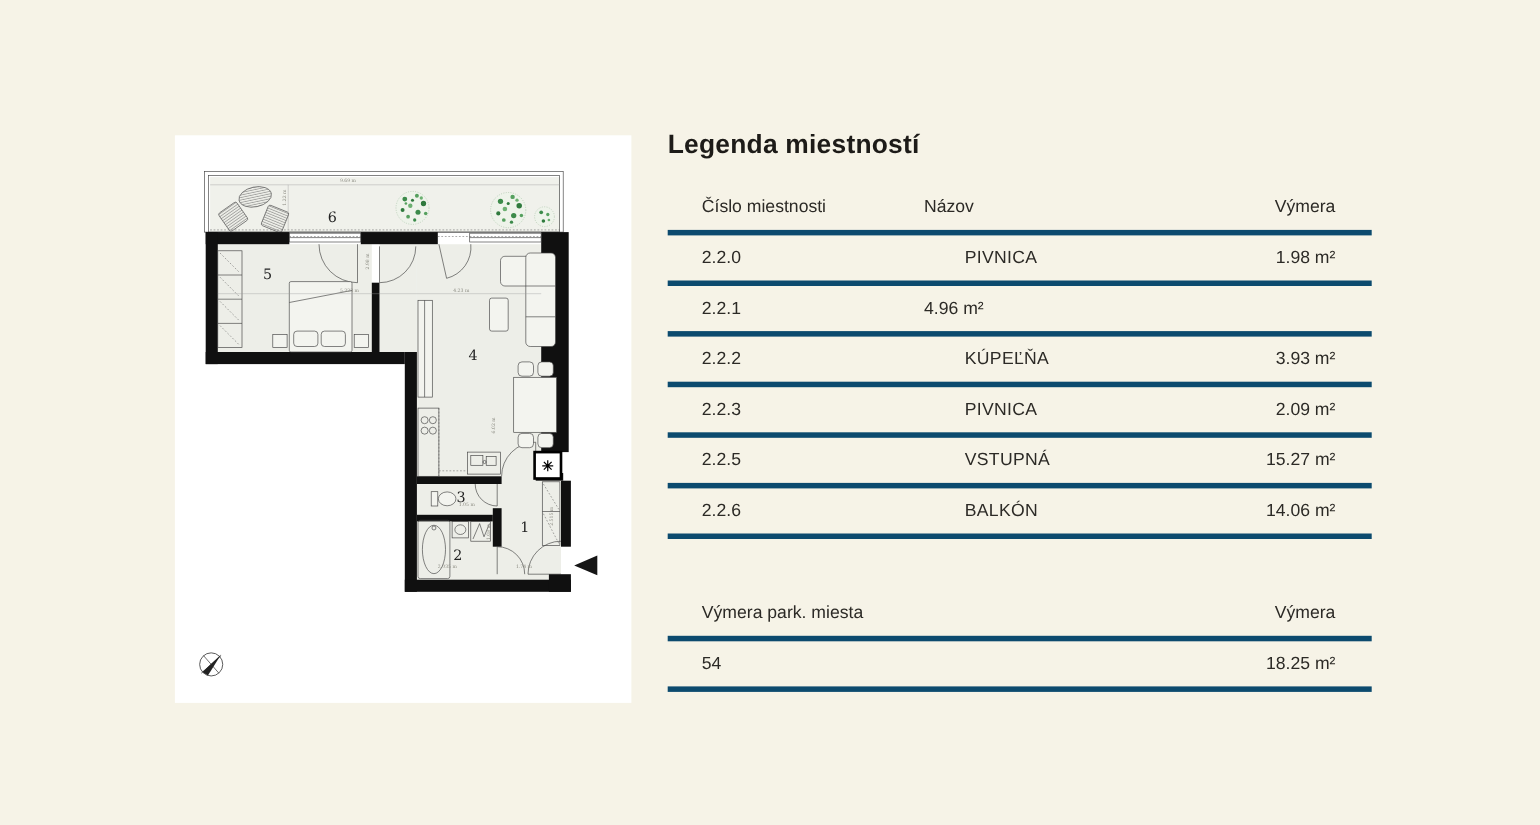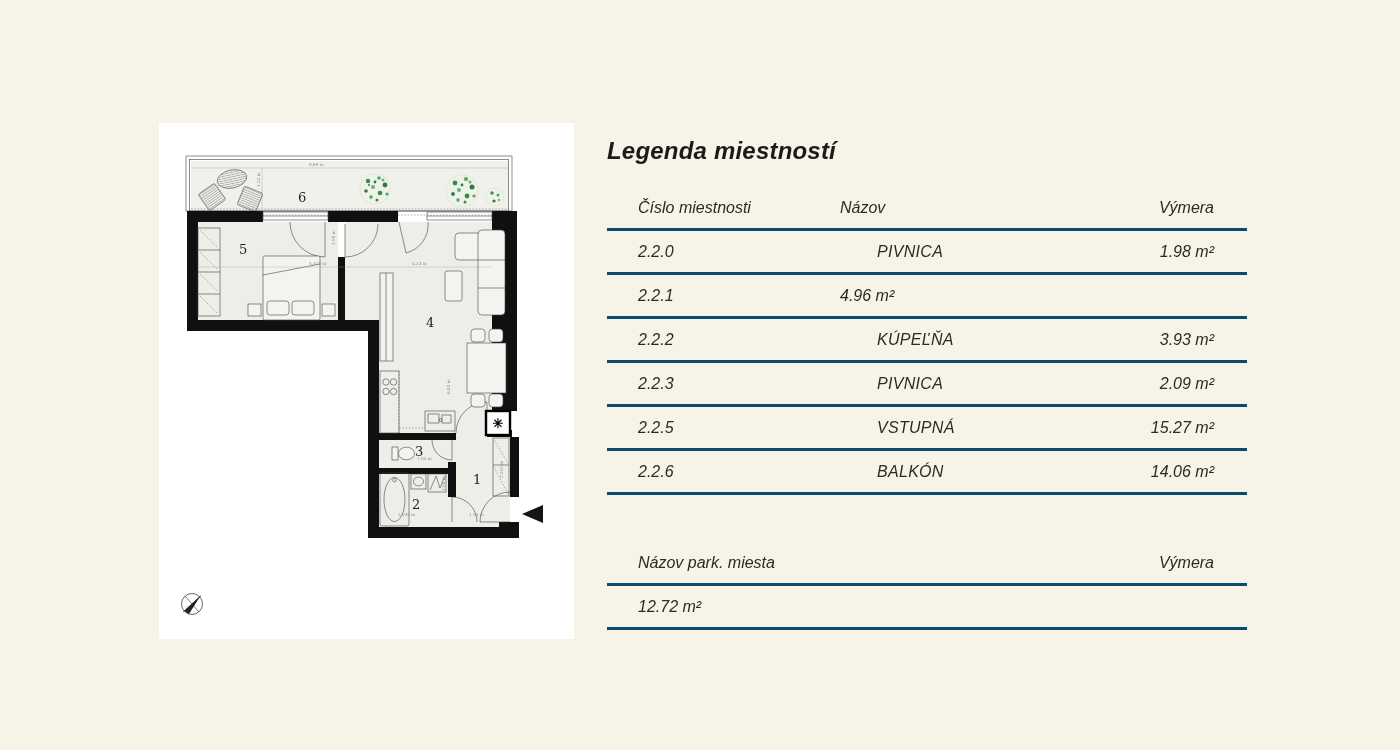--- a/index.html
+++ b/index.html
@@ -2,25 +2,25 @@
 <html><head>
 <meta charset="utf-8">
 <style>
   html,body{margin:0;padding:0;}
   .stage{position:relative;width:1400px;height:750px;background:#f6f3e7;
          font-family:"Liberation Sans",sans-serif;color:#2c2a26;overflow:hidden;}
   
   .plan-card{position:absolute;left:159px;top:123px;width:415px;height:516px;background:#ffffff;}
   .plan-card svg{display:block;width:415px;height:516px;}
   
-  .legend{position:absolute;left:607px;top:136px;width:640px;font-style:italic;}
+  .legend{position:absolute;left:607px;top:117px;width:640px;}
   .legend h1{margin:0 0 21px 0;font-size:24px;line-height:30px;font-weight:700;color:#1d1b18;letter-spacing:.2px;}
   .tbl{width:100%;}
   .thead,.trow{display:grid;grid-template-columns:202px 1fr auto;align-items:center;
-               height:41px;padding:0 33px 0 31px;border-bottom:3px solid #0c4a6e;font-size:16px;}
+               height:41px;padding:0 33px 0 31px;border-bottom:5px solid #0c4a6e;font-size:16px;}
   .p-tbl .thead,.p-tbl .trow{grid-template-columns:1fr auto;}
   .thead span{color:#2c2a26;}
   .cell-name{letter-spacing:.3px;margin-left:37px;}
   .cell-area{text-align:left;}
   .p-tbl{margin-top:47px;}
   
   .ln{stroke:#444;stroke-width:.6;fill:none;}
   .furn{stroke:#444;stroke-width:.6;fill:#f3f4ef;}
   .wall{fill:#101010;}
   .dash{stroke:#555;stroke-width:.45;fill:none;stroke-dasharray:1.6 1.6;}
@@ -288,22 +288,23 @@
       </div>
       <div class="trow">
         <span>2.2.6</span>
         <span class="cell-name">BALKÓN</span>
         <span class="cell-area">14.06 m²</span>
       </div>
     </div>
 
     <div class="tbl p-tbl">
       <div class="thead">
-        <span>Názov park. miesta</span>
+        <span>Výmera park. miesta</span>
         <span class="cell-area">Výmera</span>
       </div>
       <div class="trow">
-        <span class="cell-area">12.72 m²</span>
+        <span>54</span>
+        <span class="cell-area">18.25 m²</span>
       </div>
     </div>
   </div>
 
 </div>
 
 </body></html>

